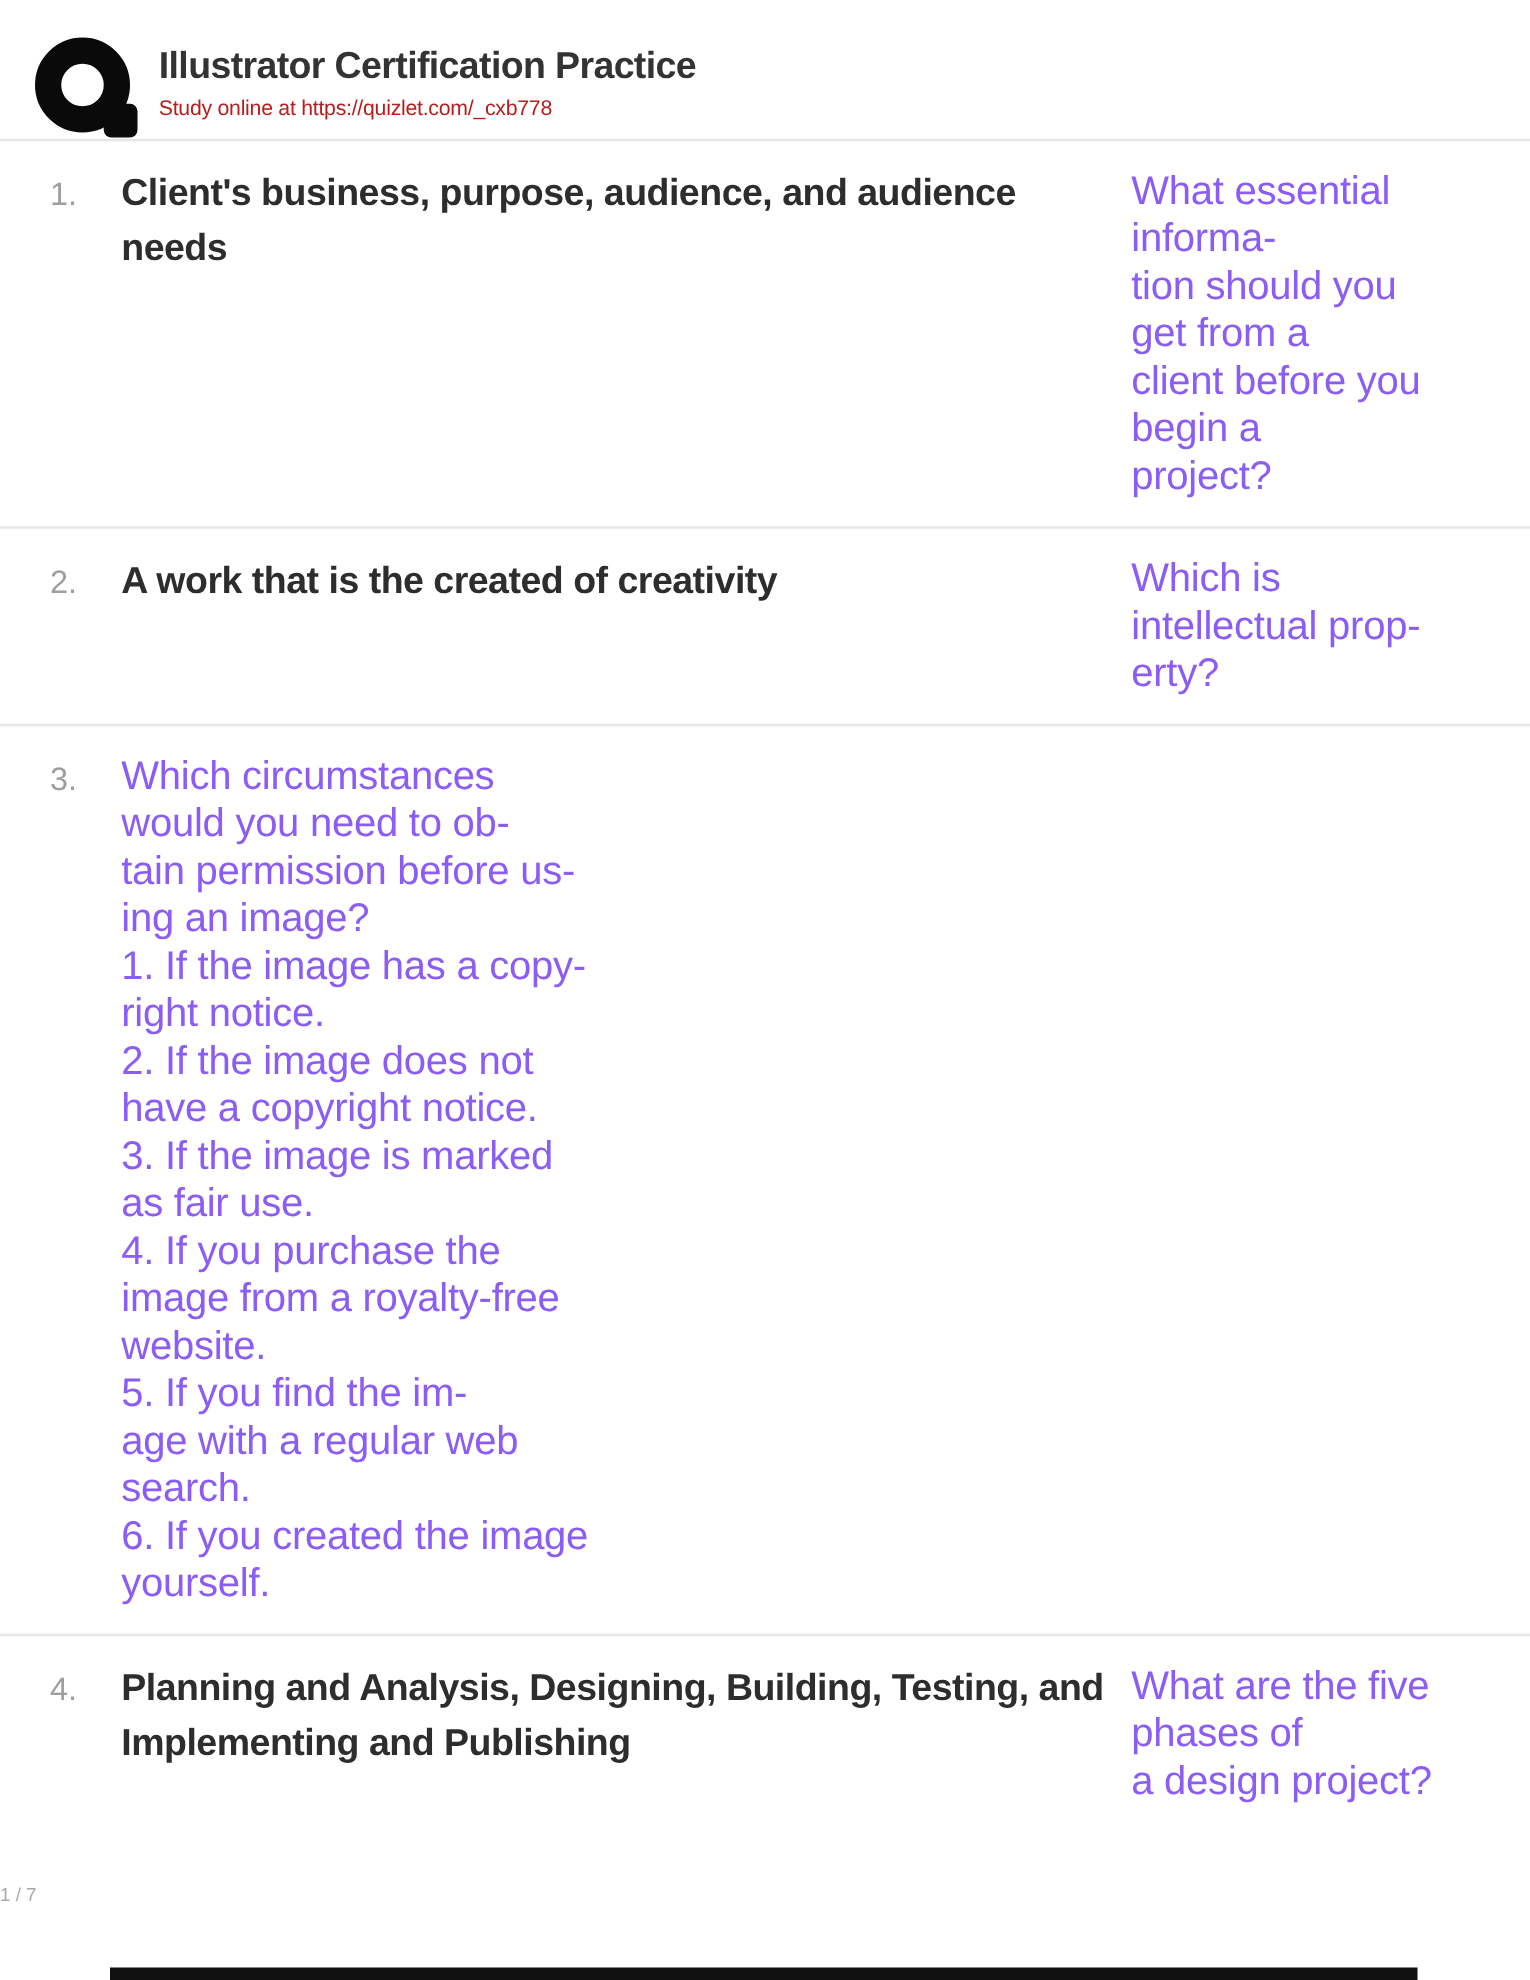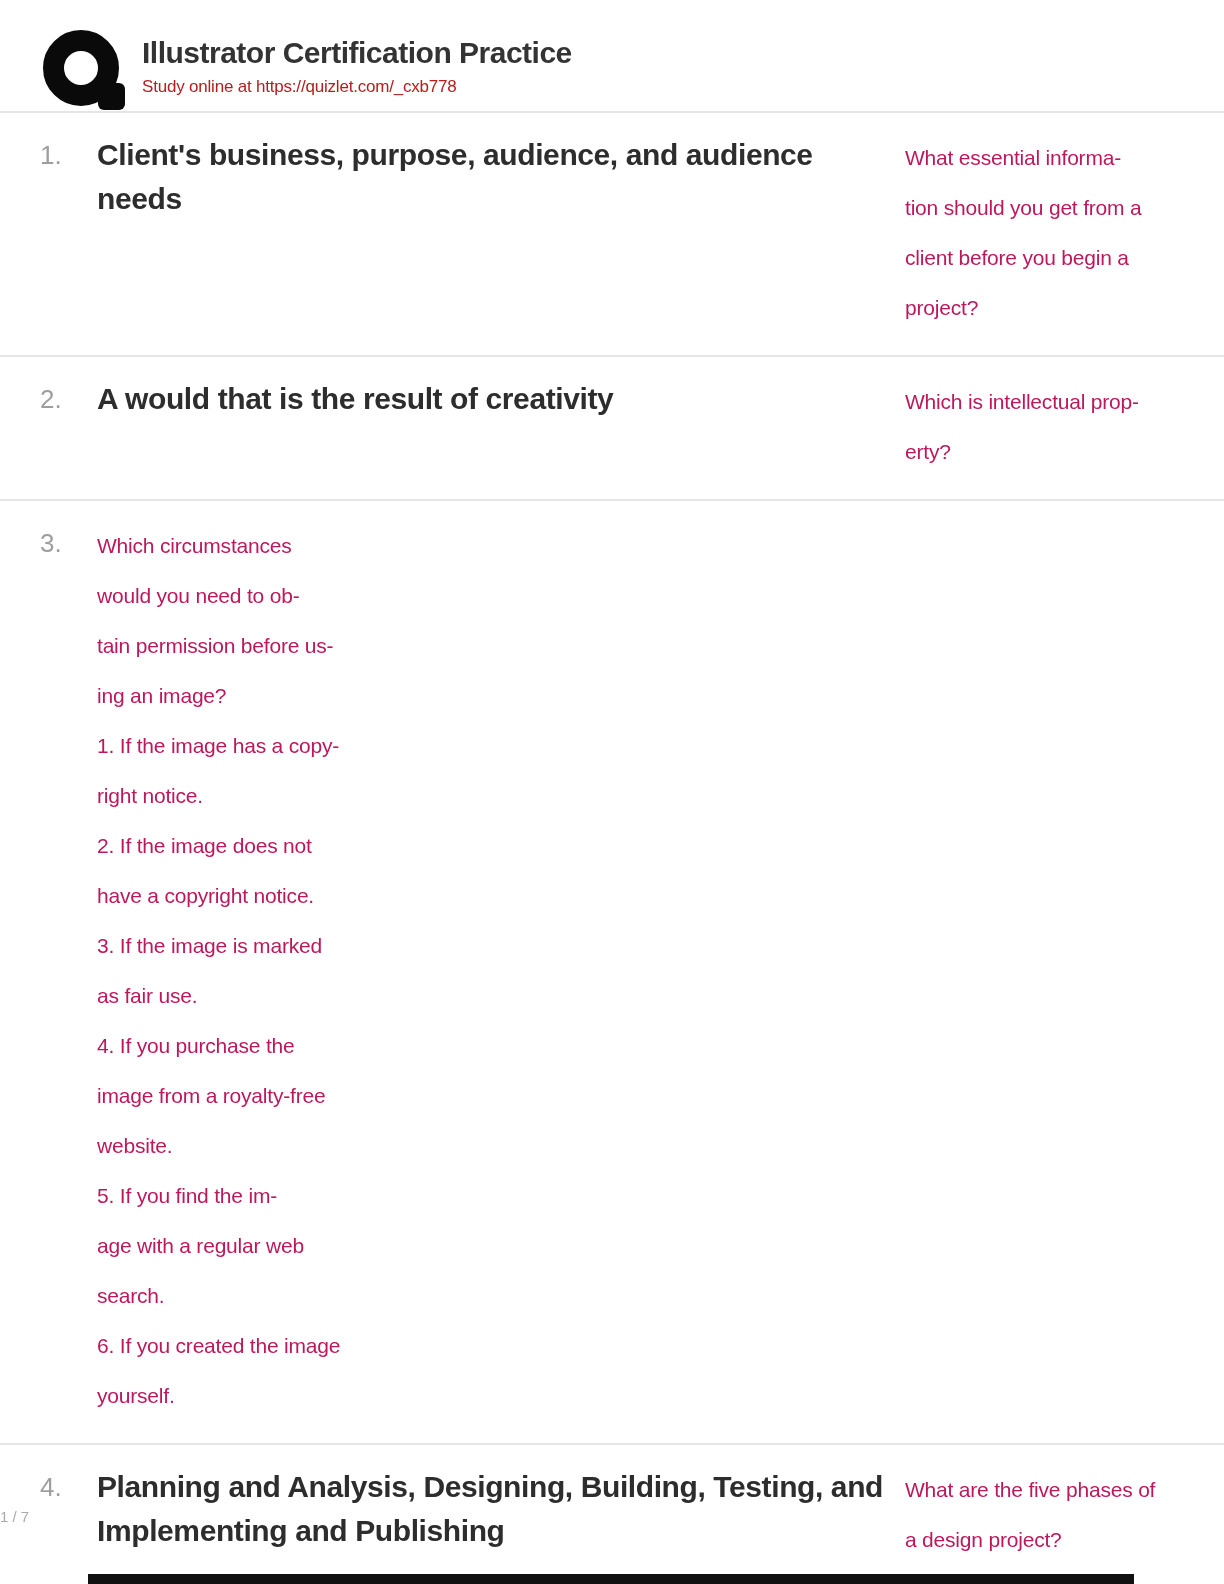--- a/index.html
+++ b/index.html
@@ -9,21 +9,21 @@
     height: 1584px;
     background: #ffffff;
     font-family: "Liberation Sans", sans-serif;
     overflow: hidden;
   }
 
   
   .header {
     display: flex;
     align-items: flex-start;
-    padding: 24px 30px 0 43px;
+    padding: 24px 30px 0 28px;
     height: 87px;
     border-bottom: 2px solid #e5e5e5;
   }
   .logo {
     position: relative;
     width: 82px;
     height: 86px;
     flex: none;
   }
   .logo .ring {
@@ -76,23 +76,23 @@
     flex: none;
     width: 808px;
     font-size: 30px;
     line-height: 44px;
     font-weight: 600;
     letter-spacing: -0.4px;
     color: #2d2d2d;
   }
   .item-question {
     flex: 1;
-    font-size: 21px;
-    line-height: 50px;
-    color: #be185d;
+    font-size: 32px;
+    line-height: 38px;
+    color: #8b5cf6;
     letter-spacing: -0.2px;
     white-space: pre-line;
   }
 
   
   .page-indicator {
     position: absolute;
     top: 1508px;
     left: 0; right: 0;
     text-align: left;
@@ -130,21 +130,21 @@
       <div class="item-number">1.</div>
       <div class="item-answer">Client's business, purpose, audience, and audience needs</div>
       <div class="item-question">What essential informa-
 tion should you get from a
 client before you begin a
 project?</div>
     </div>
 
     <div class="item">
       <div class="item-number">2.</div>
-      <div class="item-answer">A would that is the result of creativity</div>
+      <div class="item-answer">A work that is the created of creativity</div>
       <div class="item-question">Which is intellectual prop-
 erty?</div>
     </div>
 
     <div class="item">
       <div class="item-number">3.</div>
       <div class="item-question">Which circumstances
 would you need to ob-
 tain permission before us-
 ing an image?

